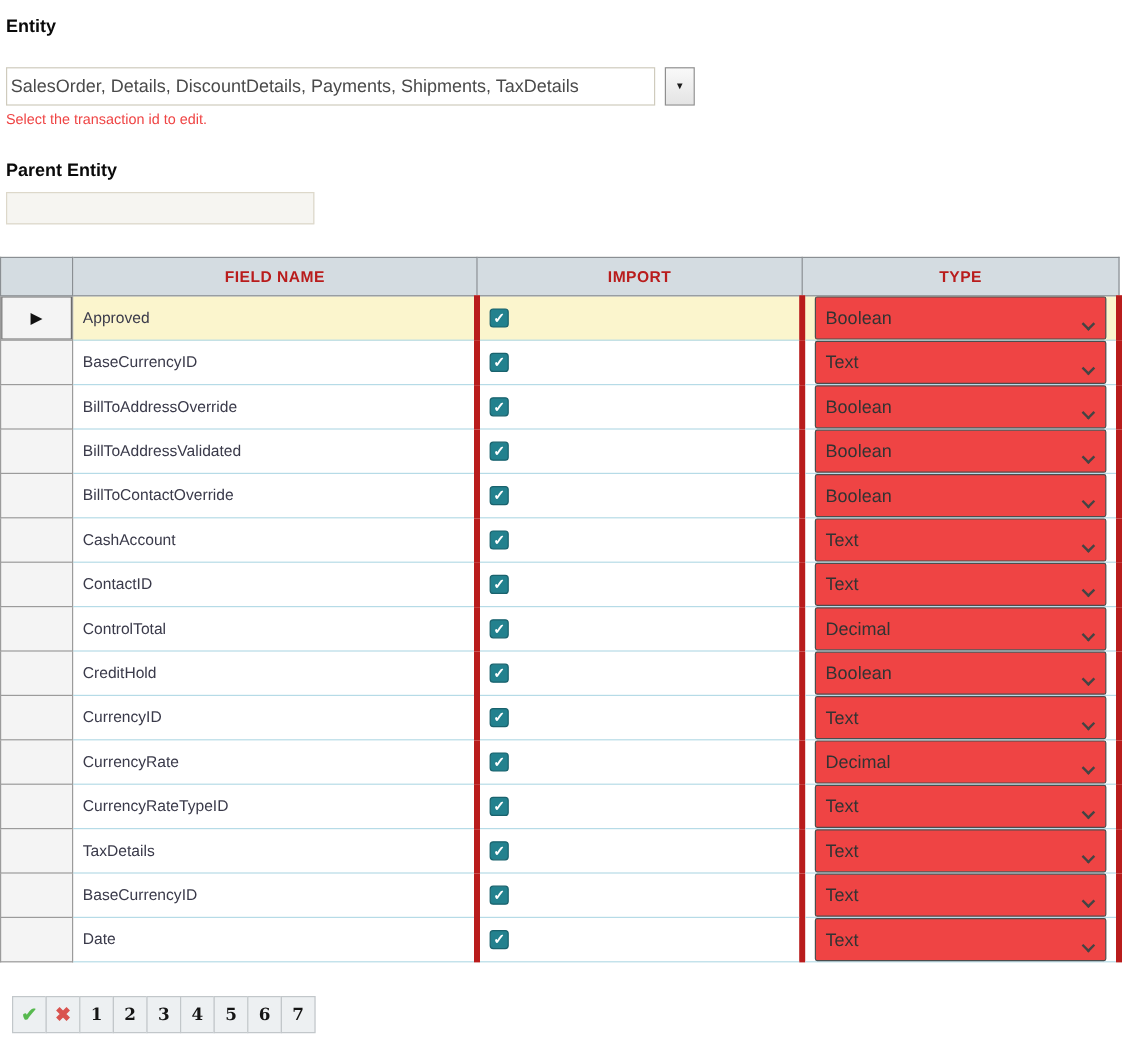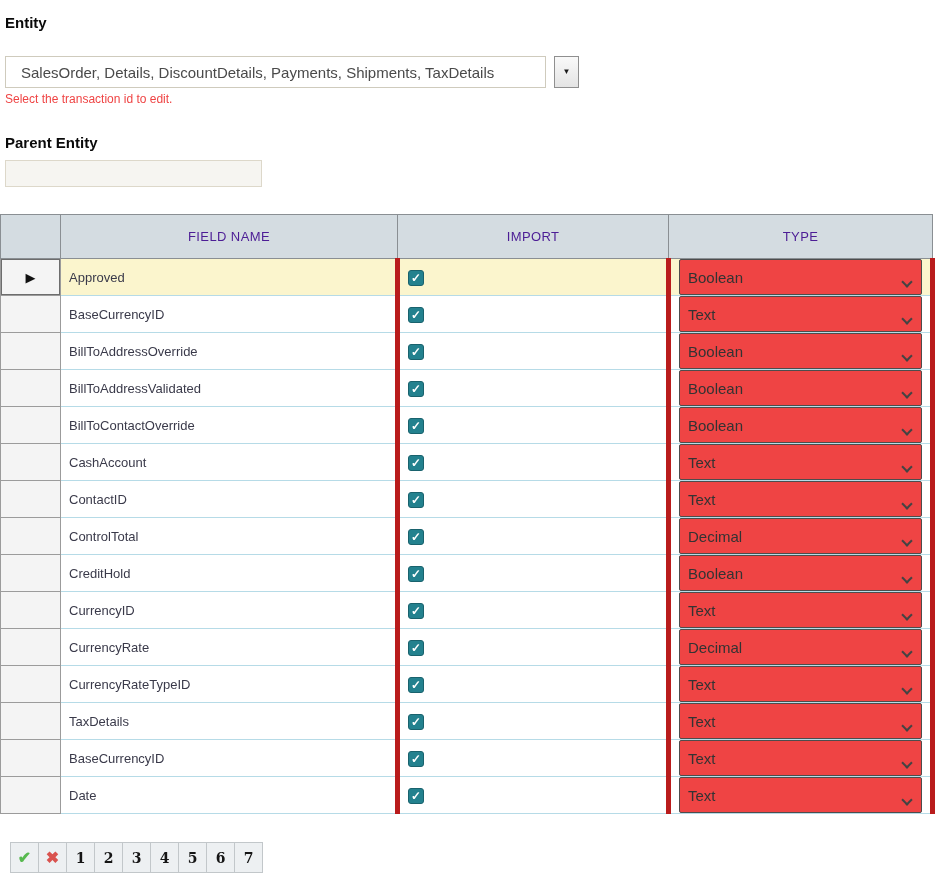--- a/index.html
+++ b/index.html
@@ -18,21 +18,21 @@
     font-size: 15px; font-weight: 700; color: #0a0a0a;
     display: block;
   }
 
   .combo-row { display: flex; align-items: center; margin-top: 25px; }
   .entity-input {
     width: 541px; height: 32px;
     border: 1px solid #cfcbbd;
     font-family: "Liberation Sans", sans-serif;
     font-size: 15px; color: #4a4a4a;
-    padding: 0 15px;
+    padding: 0 3px;
     background: #ffffff;
     outline: none;
   }
   .combo-btn {
     width: 25px; height: 32px;
     margin-left: 8px;
     border: 1px solid #8f8f8f;
     background: linear-gradient(#f9f9f9, #e4e4e4);
     display: flex; align-items: center; justify-content: center;
     cursor: pointer;
@@ -62,24 +62,24 @@
     width: 932px;
   }
   col.c-sel   { width: 60px; }
   col.c-field { width: 337px; }
   col.c-imp   { width: 271px; }
   col.c-type  { width: 264px; }
 
   .field-grid th {
     background: #d4dce1;
     border: 1px solid #8a8f93;
-    height: 44px;
-    font-size: 13px; font-weight: 400;
+    height: 32px;
+    font-size: 13px; font-weight: 700;
     letter-spacing: 0.4px;
-    color: #4c1d95;
+    color: #b91c1c;
     text-align: center;
   }
 
   .field-grid td { height: 37px; background: #ffffff; }
 
   td.sel-cell {
     background: #f4f4f4;
     border-left: 1px solid #9b9b9b;
     border-right: 1px solid #9b9b9b;
     border-bottom: 1px solid #9b9b9b;

